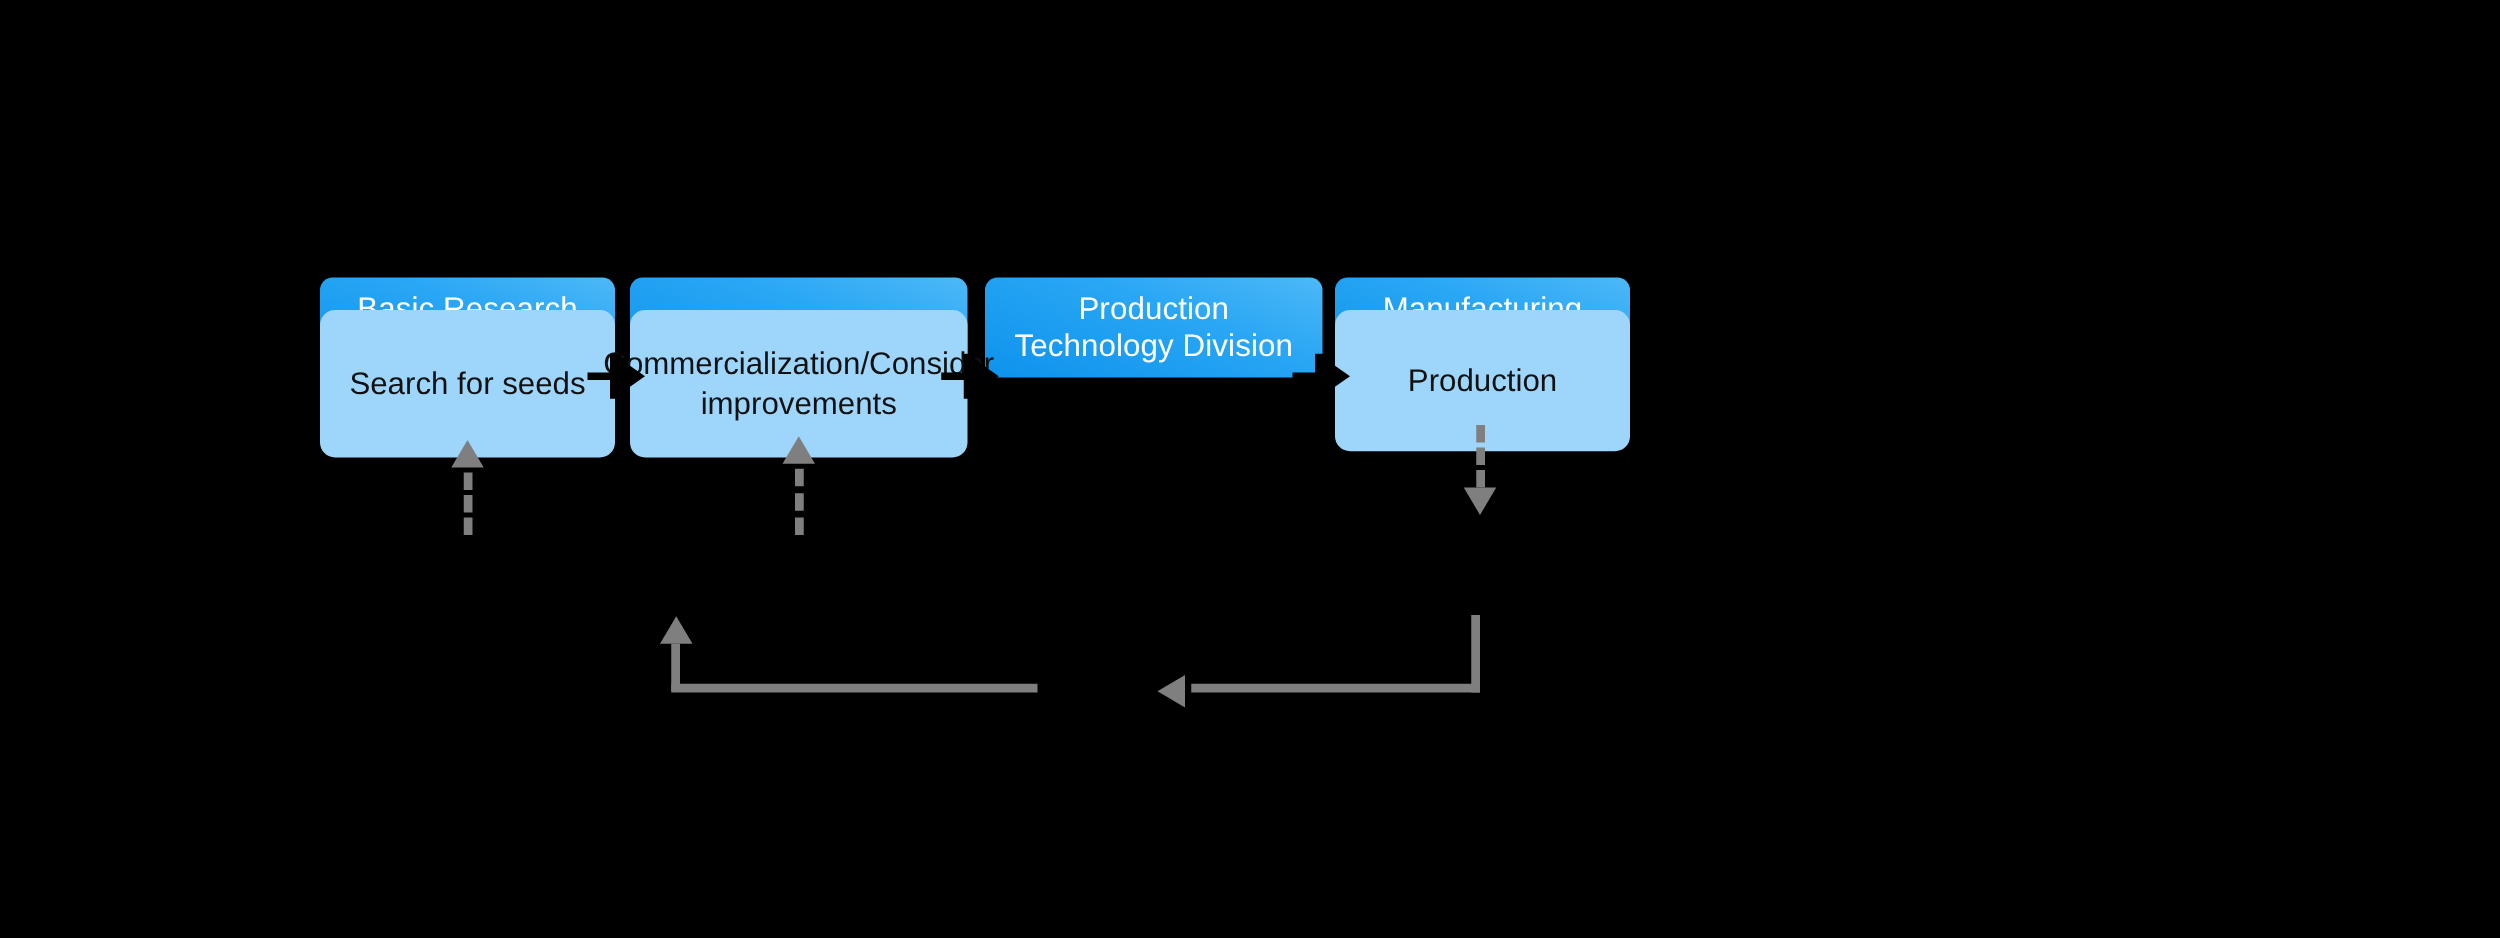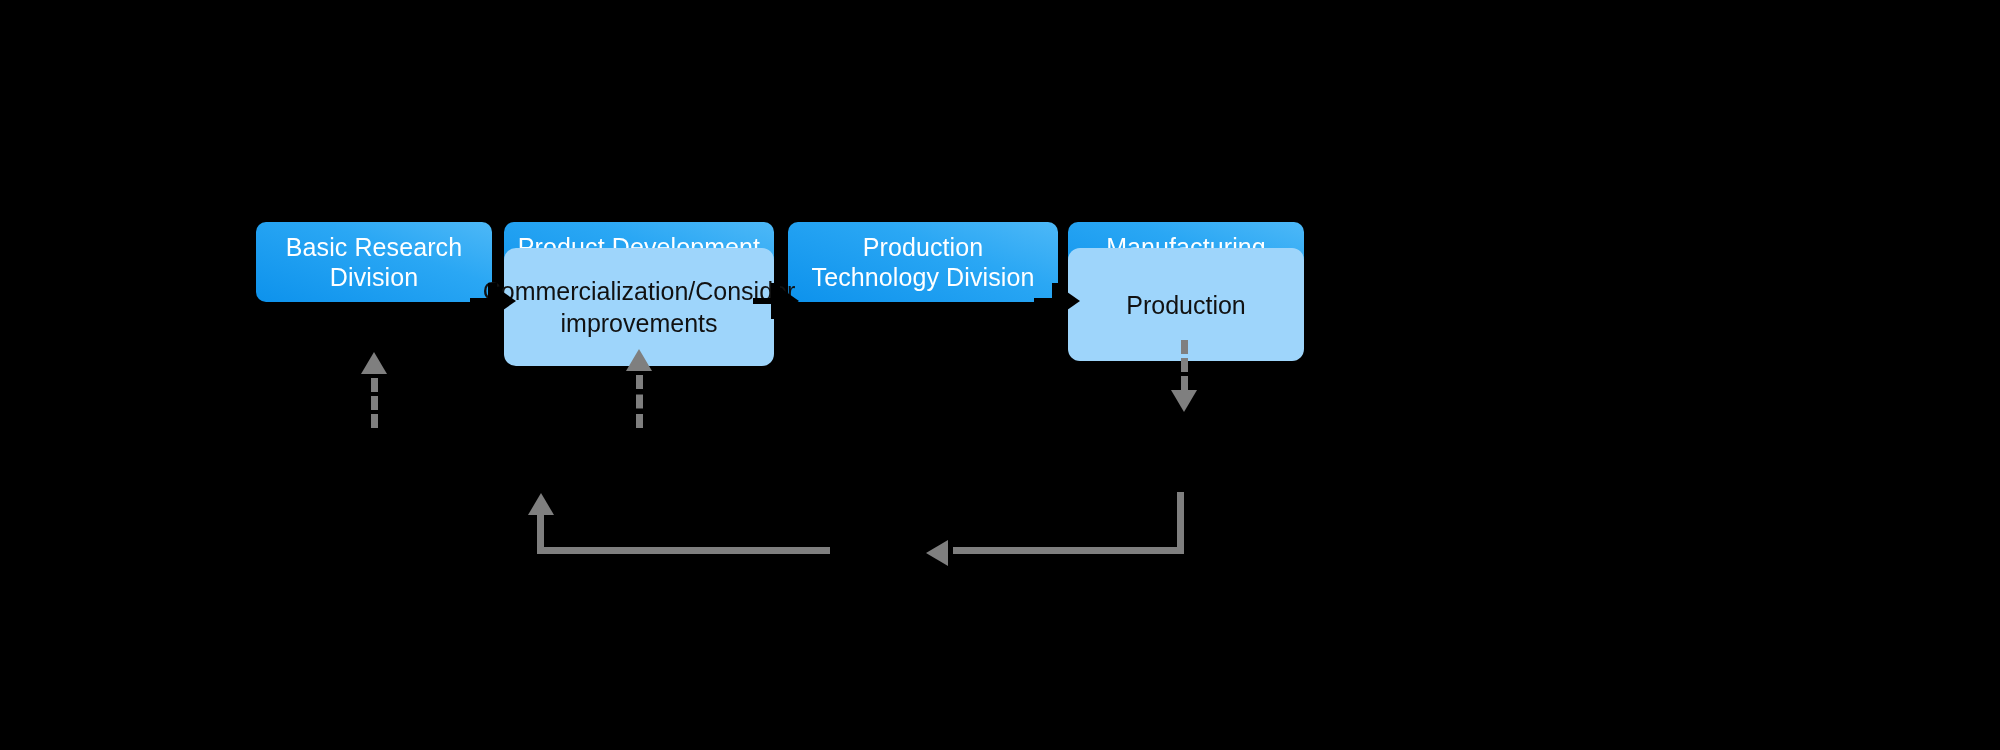--- a/index.html
+++ b/index.html
@@ -132,39 +132,41 @@
 
   <div class="header-box" style="left:256px; top:222px; width:236px;">
     <div>
       <span>Basic Research</span>
       <span>Division</span>
     </div>
   </div>
 
   <div class="header-box" style="left:504px; top:222px; width:270px;">
     <div>
-      <span>Product Development</span>
       <span>Division</span>
     </div>
   </div>
 
   <div class="header-box" style="left:788px; top:222px; width:270px;">
     <div>
       <span>Production</span>
       <span>Technology Division</span>
     </div>
   </div>
 
   <div class="header-box" style="left:1068px; top:222px; width:236px;">
     <div>
       <span>Manufacturing</span>
       <span>Division</span>
     </div>
   </div>
 
+  <div class="content-box" style="left:256px; top:248px; width:236px; height:118px;">
+    <span>Search for seeds</span>
+  </div>
 
   <div class="content-box" style="left:504px; top:248px; width:270px; height:118px;">
     <span>Commercialization/Consider improvements</span>
   </div>
 
 
   <div class="content-box" style="left:1068px; top:248px; width:236px; height:113px;">
     <span>Production</span>
   </div>
 

